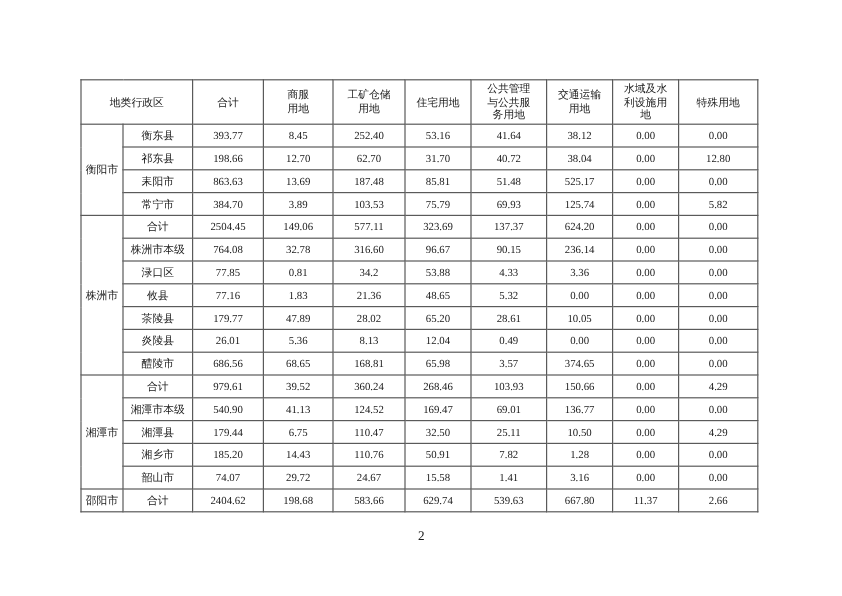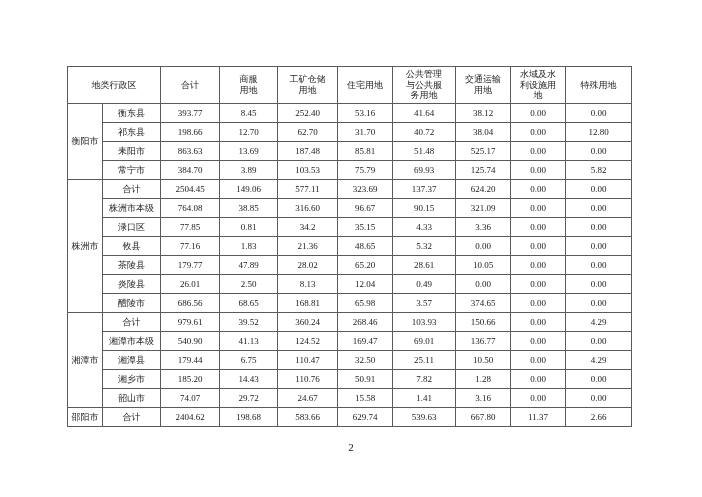--- a/index.html
+++ b/index.html
@@ -138,34 +138,34 @@
         <td>577.11</td>
         <td>323.69</td>
         <td>137.37</td>
         <td>624.20</td>
         <td>0.00</td>
         <td>0.00</td>
       </tr>
       <tr>
         <td class="county">株洲市本级</td>
         <td>764.08</td>
-        <td>38.85</td>
+        <td>32.78</td>
         <td>316.60</td>
         <td>96.67</td>
         <td>90.15</td>
-        <td>321.09</td>
+        <td>236.14</td>
         <td>0.00</td>
         <td>0.00</td>
       </tr>
       <tr>
         <td class="county">渌口区</td>
         <td>77.85</td>
         <td>0.81</td>
         <td>34.2</td>
-        <td>35.15</td>
+        <td>53.88</td>
         <td>4.33</td>
         <td>3.36</td>
         <td>0.00</td>
         <td>0.00</td>
       </tr>
       <tr>
         <td class="county">攸县</td>
         <td>77.16</td>
         <td>1.83</td>
         <td>21.36</td>
@@ -182,21 +182,21 @@
         <td>28.02</td>
         <td>65.20</td>
         <td>28.61</td>
         <td>10.05</td>
         <td>0.00</td>
         <td>0.00</td>
       </tr>
       <tr>
         <td class="county">炎陵县</td>
         <td>26.01</td>
-        <td>2.50</td>
+        <td>5.36</td>
         <td>8.13</td>
         <td>12.04</td>
         <td>0.49</td>
         <td>0.00</td>
         <td>0.00</td>
         <td>0.00</td>
       </tr>
       <tr>
         <td class="county">醴陵市</td>
         <td>686.56</td>

